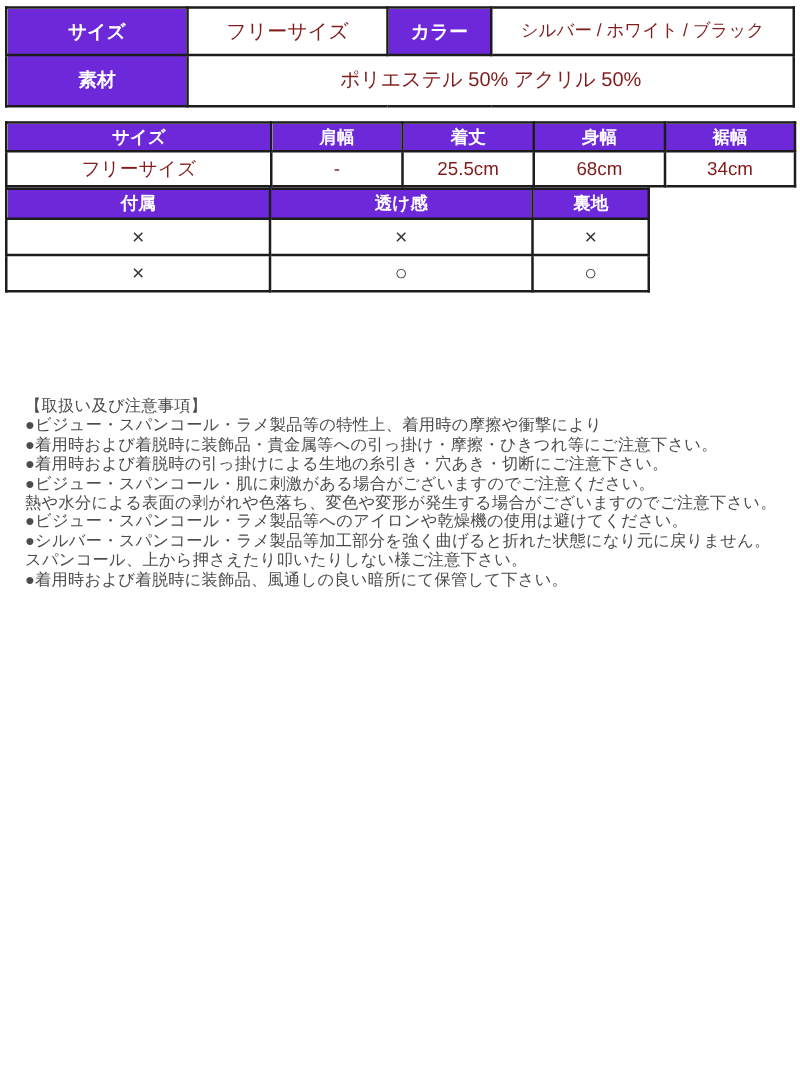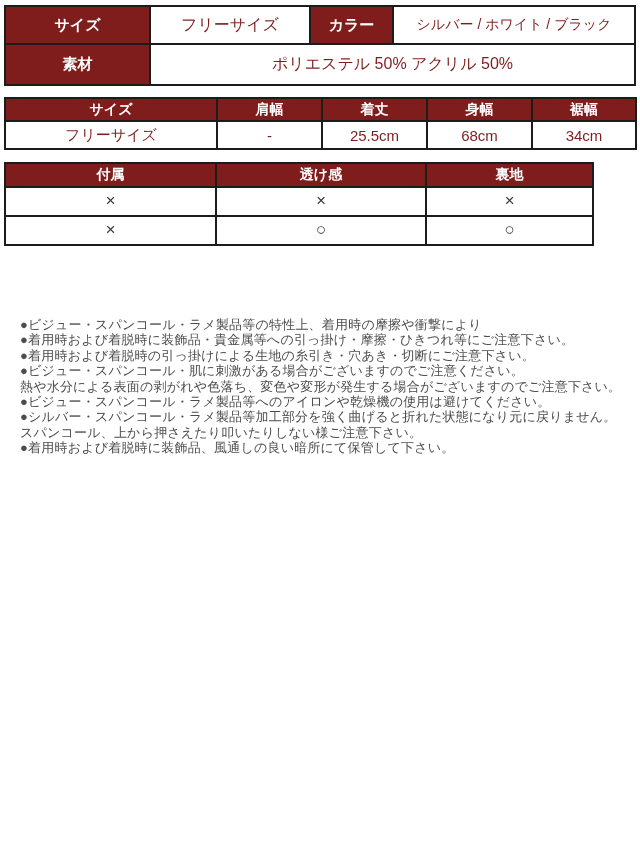--- a/index.html
+++ b/index.html
@@ -17,42 +17,42 @@
   }
   th,td{
     border:2px solid #1c1c1c;
     text-align:center;
     vertical-align:middle;
     padding:0;
     overflow:hidden;
     white-space:nowrap;
   }
   th{
-    background:#7f1d1d;
+    background:#6d28d9;
     color:#ffffff;
     font-weight:bold;
     font-size:15px;
   }
   td{
     background:#ffffff;
     color:#7f1d1d;
     font-size:15px;
   }
   
   .t1{left:4px;top:5px;width:632px;}
   .t1 .r1 th,.t1 .r1 td{height:36px;}
   .t1 .r2 th,.t1 .r2 td{height:39px;}
   .t1 td.small{font-size:14px;}
   .t1 td{font-size:16px;}
   
   .t2{left:4px;top:97px;width:633px;}
   .t2 th{height:21px;font-size:14px;}
   .t2 td{height:26px;font-size:15px;}
   
-  .t3{left:4px;top:162px;width:590px;font-family:Liberation Mono, monospace;}
+  .t3{left:4px;top:150px;width:516px;}
   .t3 th{height:22px;font-size:14px;}
   .t3 td{height:27px;}
   .t3 td.mk{font-size:17px;color:#3a3838;}
   
   .notes{
     position:absolute;
     left:20px;top:317px;width:616px;
     font-size:13px;
     line-height:15.4px;
     color:#4d4b4b;
@@ -131,20 +131,21 @@
     </tr>
     <tr>
       <td class="mk">×</td>
       <td class="mk">○</td>
       <td class="mk">○</td>
     </tr>
   </tbody>
     </table>
 
   <div class="notes">
+    <div>【取扱い及び注意事項】</div>
     <div>●ビジュー・スパンコール・ラメ製品等の特性上、着用時の摩擦や衝撃により</div>
     <div>●着用時および着脱時に装飾品・貴金属等への引っ掛け・摩擦・ひきつれ等にご注意下さい。</div>
     <div>●着用時および着脱時の引っ掛けによる生地の糸引き・穴あき・切断にご注意下さい。</div>
     <div>●ビジュー・スパンコール・肌に刺激がある場合がございますのでご注意ください。</div>
     <div>熱や水分による表面の剥がれや色落ち、変色や変形が発生する場合がございますのでご注意下さい。</div>
     <div>●ビジュー・スパンコール・ラメ製品等へのアイロンや乾燥機の使用は避けてください。</div>
     <div>●シルバー・スパンコール・ラメ製品等加工部分を強く曲げると折れた状態になり元に戻りません。</div>
     <div>スパンコール、上から押さえたり叩いたりしない様ご注意下さい。</div>
     <div>●着用時および着脱時に装飾品、風通しの良い暗所にて保管して下さい。</div>
   </div>

